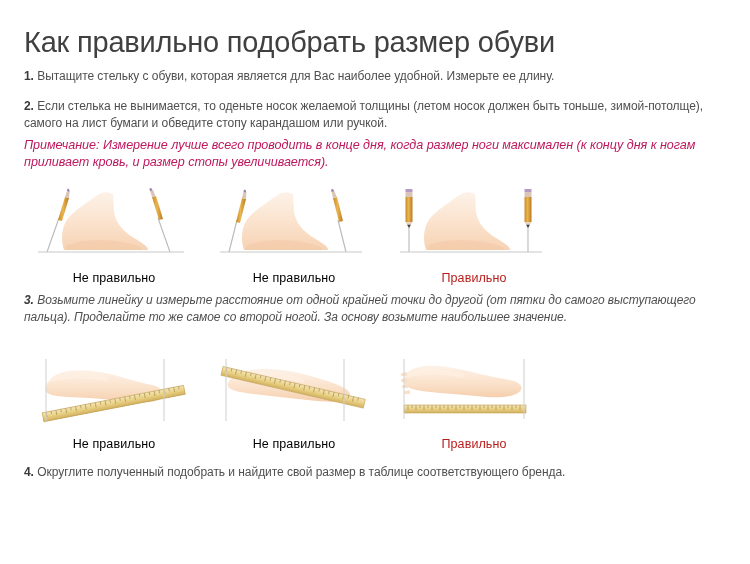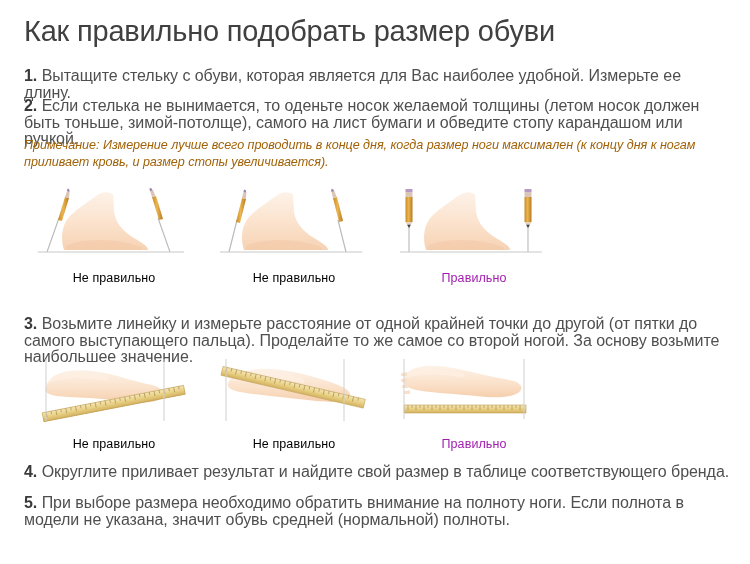--- a/index.html
+++ b/index.html
@@ -22,47 +22,47 @@
     background: #fff;
     box-sizing: border-box;
     padding: 0 24px;
   }
   .page-title {
     font-size: 29px;
     font-weight: 400;
     color: #404040;
     letter-spacing: -0.2px;
     margin: 0;
-    padding-top: 13px;
+    padding-top: 24px;
     line-height: 36px;
     white-space: nowrap;
   }
   .para {
-    font-size: 16px;
+    font-size: 12px;
     line-height: 16.5px;
     color: #4f4f4f;
     margin: 0;
     letter-spacing: -0.05px;
   }
   .para b {
     font-weight: 700;
     color: #3a3a3a;
   }
   .note {
     font-style: italic;
     font-size: 12.6px;
     line-height: 16.5px;
-    color: #a16207;
+    color: #be185d;
     margin: 0;
     letter-spacing: -0.05px;
   }
   .p1 { position: absolute; left: 24px; top: 68px; width: 706px; }
   .p2 { position: absolute; left: 24px; top: 98px; width: 706px; }
   .pnote { position: absolute; left: 24px; top: 137px; width: 706px; }
-  .p3 { position: absolute; left: 24px; top: 316px; width: 706px; }
+  .p3 { position: absolute; left: 24px; top: 292px; width: 706px; font-style: italic; }
   .p4 { position: absolute; left: 24px; top: 464px; width: 706px; }
   .p5 { position: absolute; left: 24px; top: 495px; width: 706px; }
 
   
   .fig-row {
     position: absolute;
     left: 24px;
     width: 540px;
     display: flex;
   }
@@ -85,21 +85,21 @@
     position: absolute;
     left: 0;
     bottom: 0;
     width: 180px;
     text-align: center;
     font-size: 12.5px;
     line-height: 14px;
     letter-spacing: 0.1px;
   }
   .cap-bad  { color: #000000; }
-  .cap-good { color: #a21caf; }
+  .cap-good { color: #b91c1c; }
 
   .fig-row-top .fig-canvas { height: 75px; }
   .fig-row-top .fig-caption { bottom: 2px; }
 </style>
 </head>
 <body>
 
 <div class="page">
 
   <h1 class="page-title">Как правильно подобрать размер обуви</h1>
@@ -339,17 +339,16 @@
           </g>
         </g>
         <line x1="20" y1="6" x2="20" y2="66" stroke="#cfcfcf" stroke-width="1"></line>
         <line x1="140" y1="6" x2="140" y2="66" stroke="#cfcfcf" stroke-width="1"></line>
       </svg>
       <div class="fig-caption cap-good">Правильно</div>
     </div>
 
   </div>
 
-  <p class="para p4"><b>4.</b><span> Округлите приливает результат и найдите свой размер в таблице соответствующего бренда.</span></p>
-
-  <p class="para p5"><b>5.</b><span> При выборе размера необходимо обратить внимание на полноту ноги. Если полнота в модели не указана, значит обувь средней (нормальной) полноты.</span></p>
+  <p class="para p4"><b>4.</b><span> Округлите полученный подобрать и найдите свой размер в таблице соответствующего бренда.</span></p>
+
 
 </div>
 
 </body></html>

